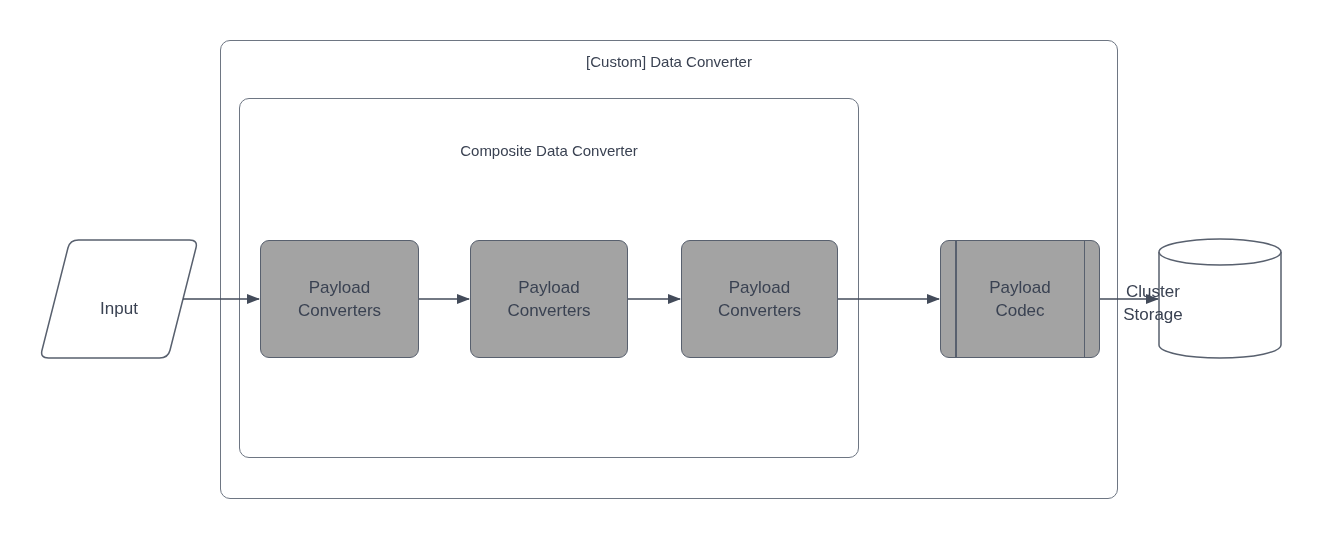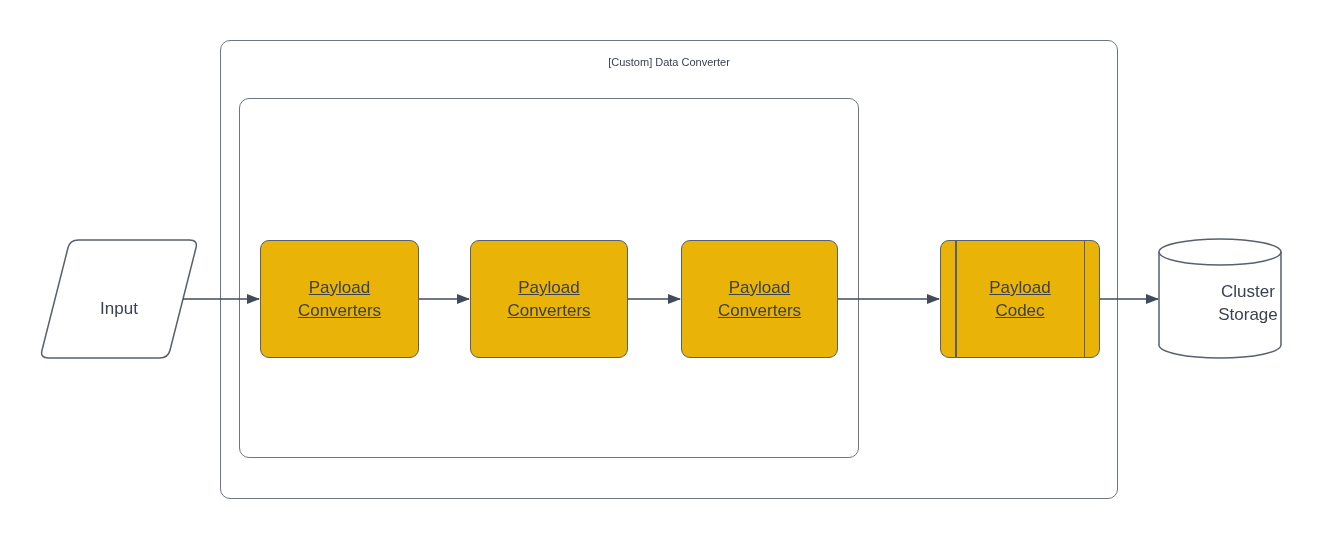--- a/index.html
+++ b/index.html
@@ -19,35 +19,34 @@
   .container-box {
     position: absolute;
     border: 1px solid #6e7683;
     border-radius: 10px;
     background: transparent;
     box-sizing: border-box;
   }
   .container-title {
     position: absolute;
     text-align: center;
-    font-size: 11px;
+    font-size: 15px;
     line-height: 22px;
     color: #3a4252;
     white-space: nowrap;
   }
   .node-box {
     position: absolute;
     border: 1.5px solid #58606e;
     border-radius: 9px;
-    background: #eab308;
+    background: #a3a3a3;
     box-sizing: border-box;
     display: flex;
     align-items: center;
     justify-content: center;
-    text-decoration: underline;
   }
   .node-label {
     font-size: 17px;
     line-height: 23px;
     text-align: center;
     color: #3a4252;
     white-space: pre-line;
   }
   .codec-line {
     position: absolute;
@@ -72,20 +71,21 @@
 </style>
 </head>
 <body>
 
 <div id="canvas">
 
   <div class="container-box" style="left:220px; top:40px; width:898px; height:459px;"></div>
   <div class="container-title" style="left:220px; top:51px; width:898px;">[Custom] Data Converter</div>
 
   <div class="container-box" style="left:239px; top:98px; width:620px; height:360px;"></div>
+  <div class="container-title" style="left:239px; top:140px; width:620px;">Composite Data Converter</div>
 
   <svg class="layer" width="1320" height="540" viewBox="0 0 1320 540">
 
     <path d="M 78.5 240 L 189.5 240 Q 198 240 196 247.8 L 170 350.2 Q 168 358 159.5 358
              L 48.5 358 Q 40 358 42 350.2 L 68 247.8 Q 70 240 78.5 240 Z" fill="#ffffff" stroke="#58606e" stroke-width="1.5"></path>
 
     <path d="M 1159 252 L 1159 345 A 61 13 0 0 0 1281 345 L 1281 252" fill="#ffffff" stroke="#58606e" stroke-width="1.5"></path>
     <ellipse cx="1220" cy="252" rx="61" ry="13" fill="#ffffff" stroke="#58606e" stroke-width="1.5"></ellipse>
   </svg>
 
@@ -106,21 +106,21 @@
 Converters</div>
   </div>
 
   <div class="node-box" style="left:940px; top:240px; width:160px; height:118px;">
     <div class="codec-line" style="left:14px;"></div>
     <div class="codec-line" style="right:14px;"></div>
     <div class="node-label">Payload
 Codec</div>
   </div>
 
-  <div class="shape-label" style="left:1194px; top:250px; width:108px; height:106px;align-items:center;">
+  <div class="shape-label" style="left:1099px; top:250px; width:108px; height:106px;align-items:center;">
     <div class="node-label">Cluster
 Storage</div>
   </div>
 
   <svg class="layer" width="1320" height="540" viewBox="0 0 1320 540">
     <defs>
       <marker id="arrowhead" markerUnits="userSpaceOnUse" markerWidth="13" markerHeight="10" refX="12" refY="5" orient="auto">
         <path d="M0,0 L13,5 L0,10 Z" fill="#434b5a"></path>
       </marker>
     </defs>

